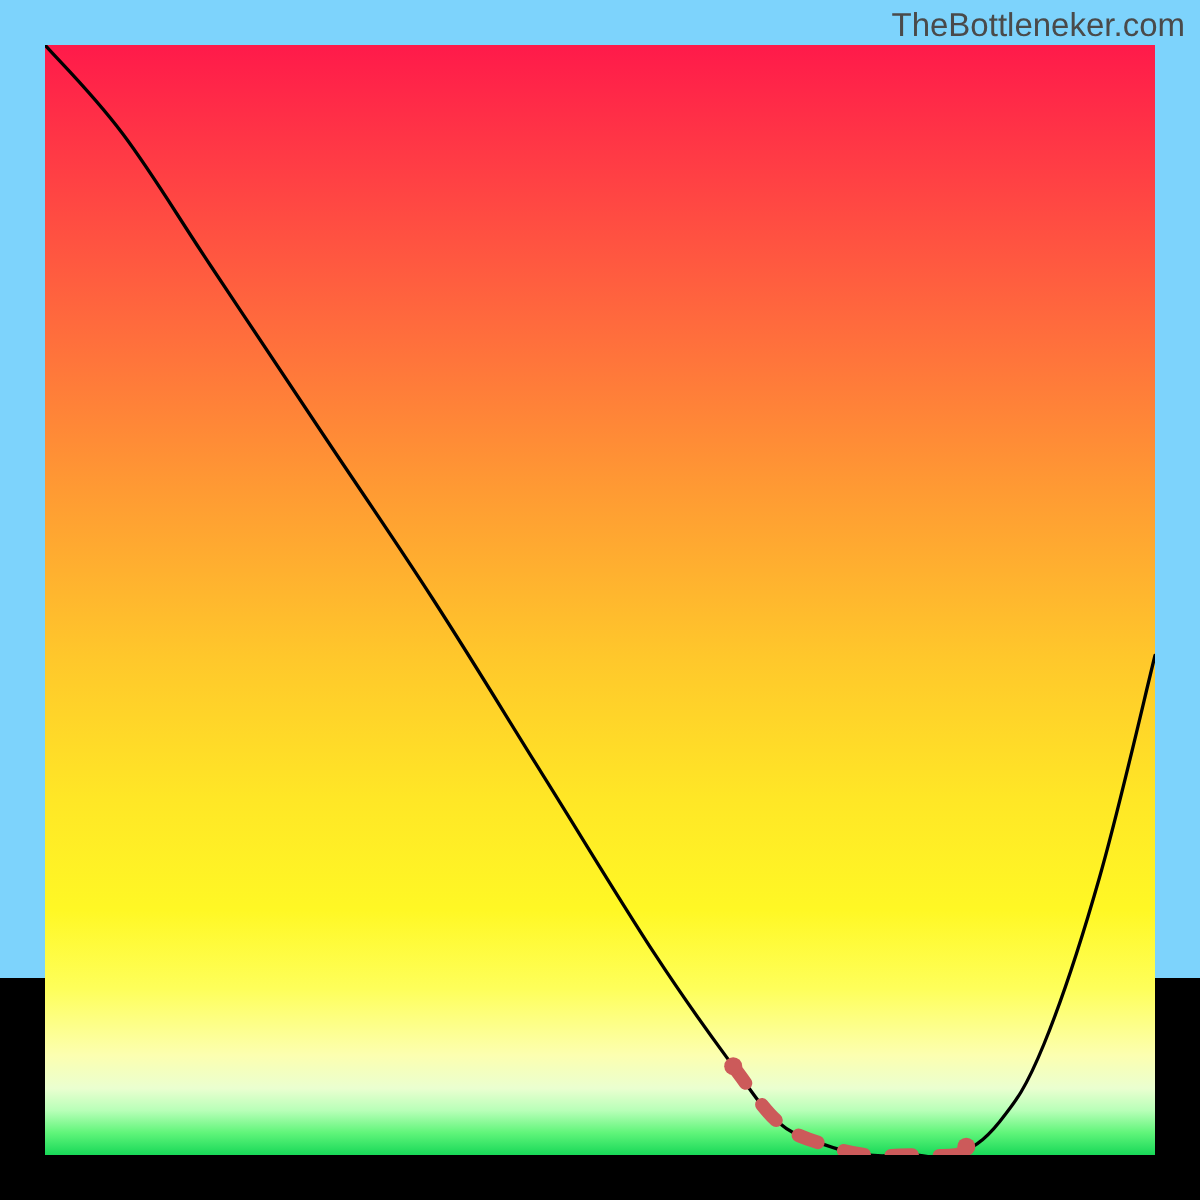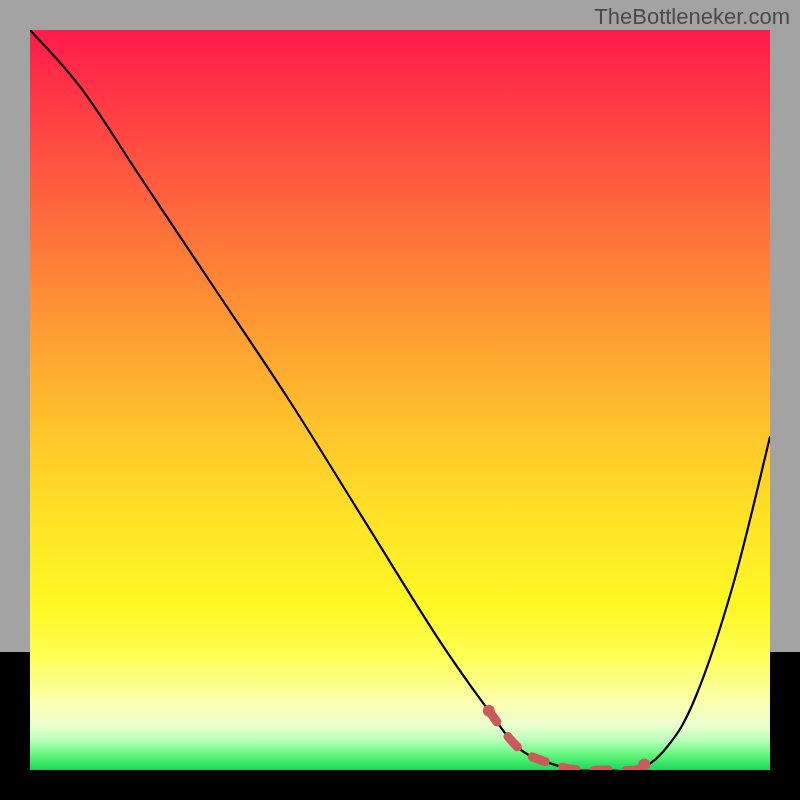--- a/index.html
+++ b/index.html
@@ -8,21 +8,21 @@
     width: 800px;
     height: 800px;
     background: #000;
     overflow: hidden;
     font-family: Arial, Helvetica, sans-serif;
   }
   .frame {
     position: relative;
     width: 800px;
     height: 652px;
-    background: #a3a3a3;
+    background: #7dd3fc;
   }
   .watermark {
     position: absolute;
     top: 4px;
     right: 10px;
     color: #4a4a4a;
     font-size: 22px;
     font-weight: 500;
     z-index: 30;
     user-select: none;

